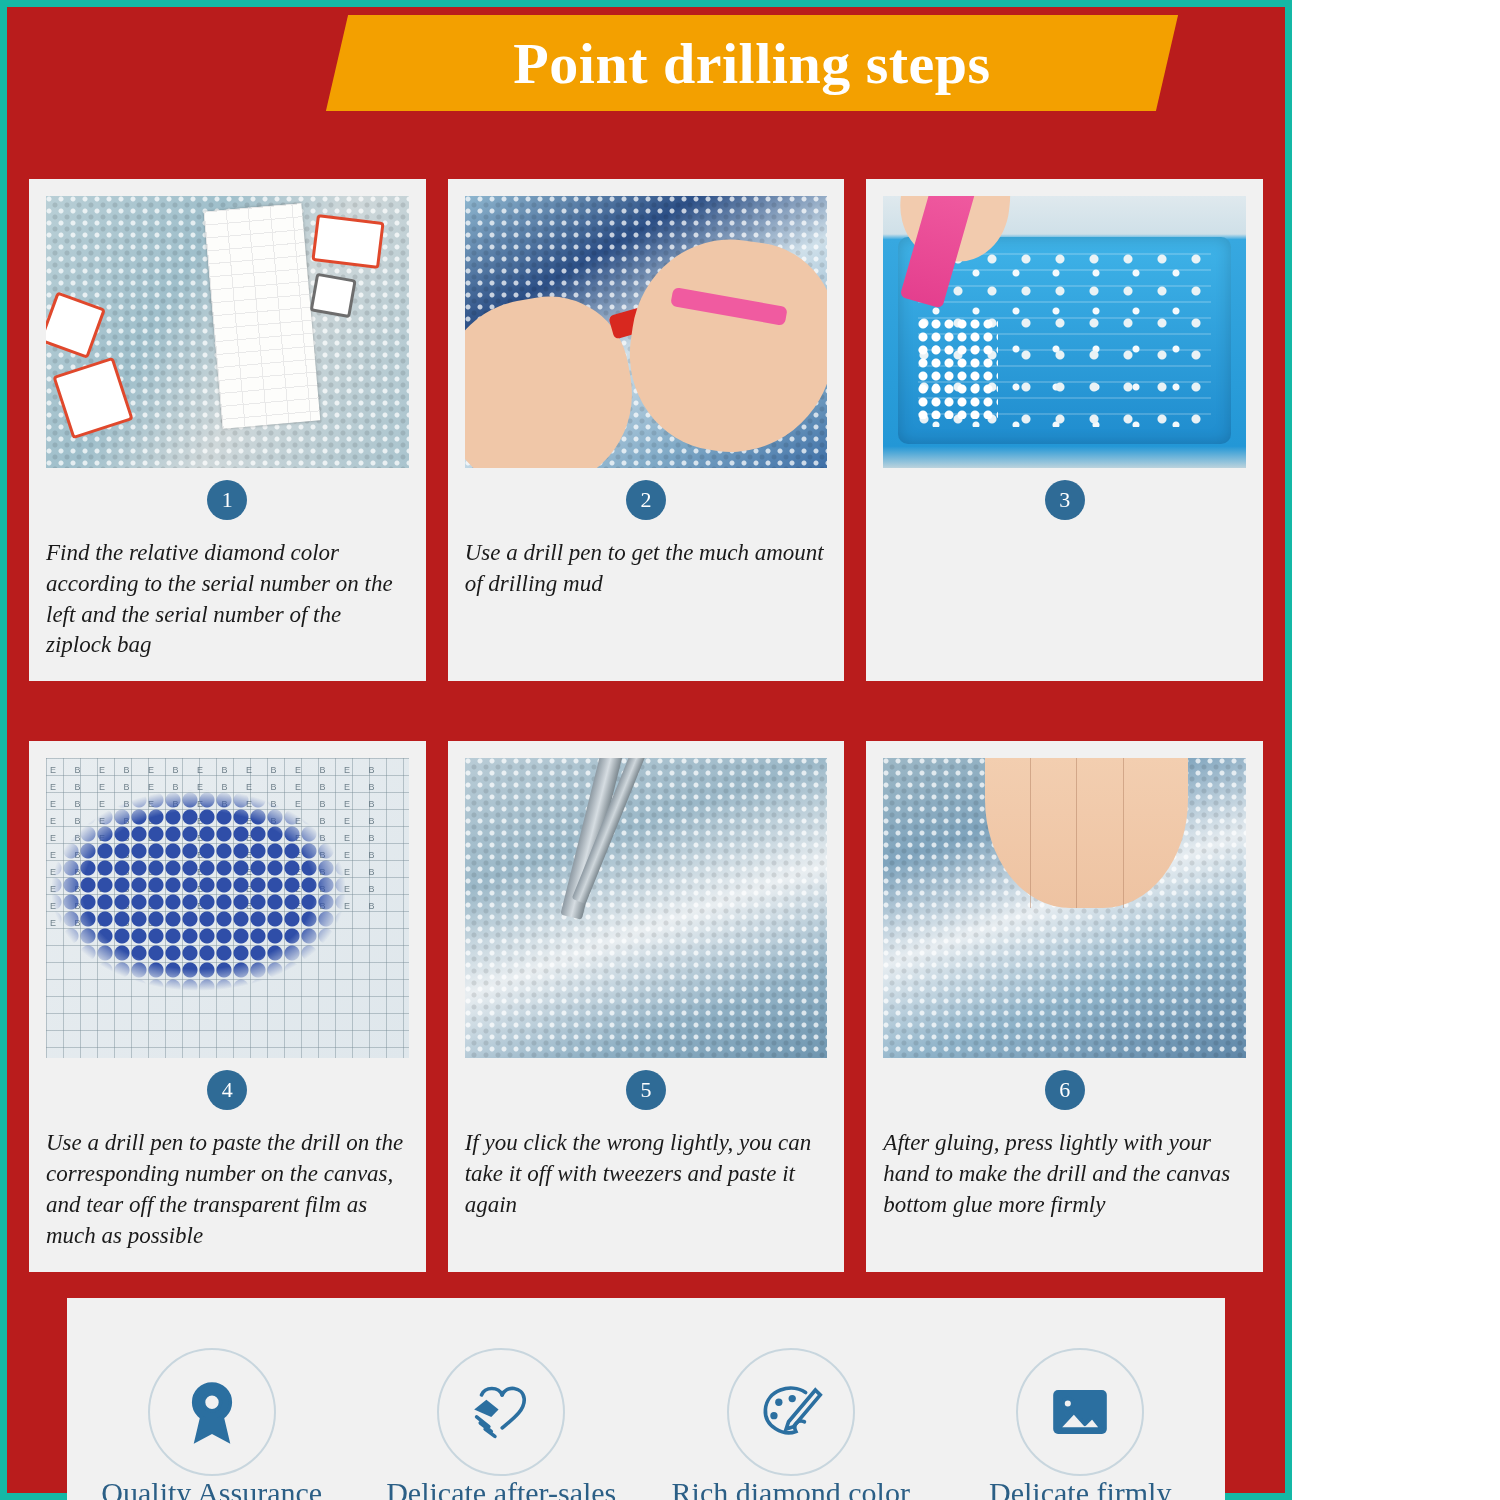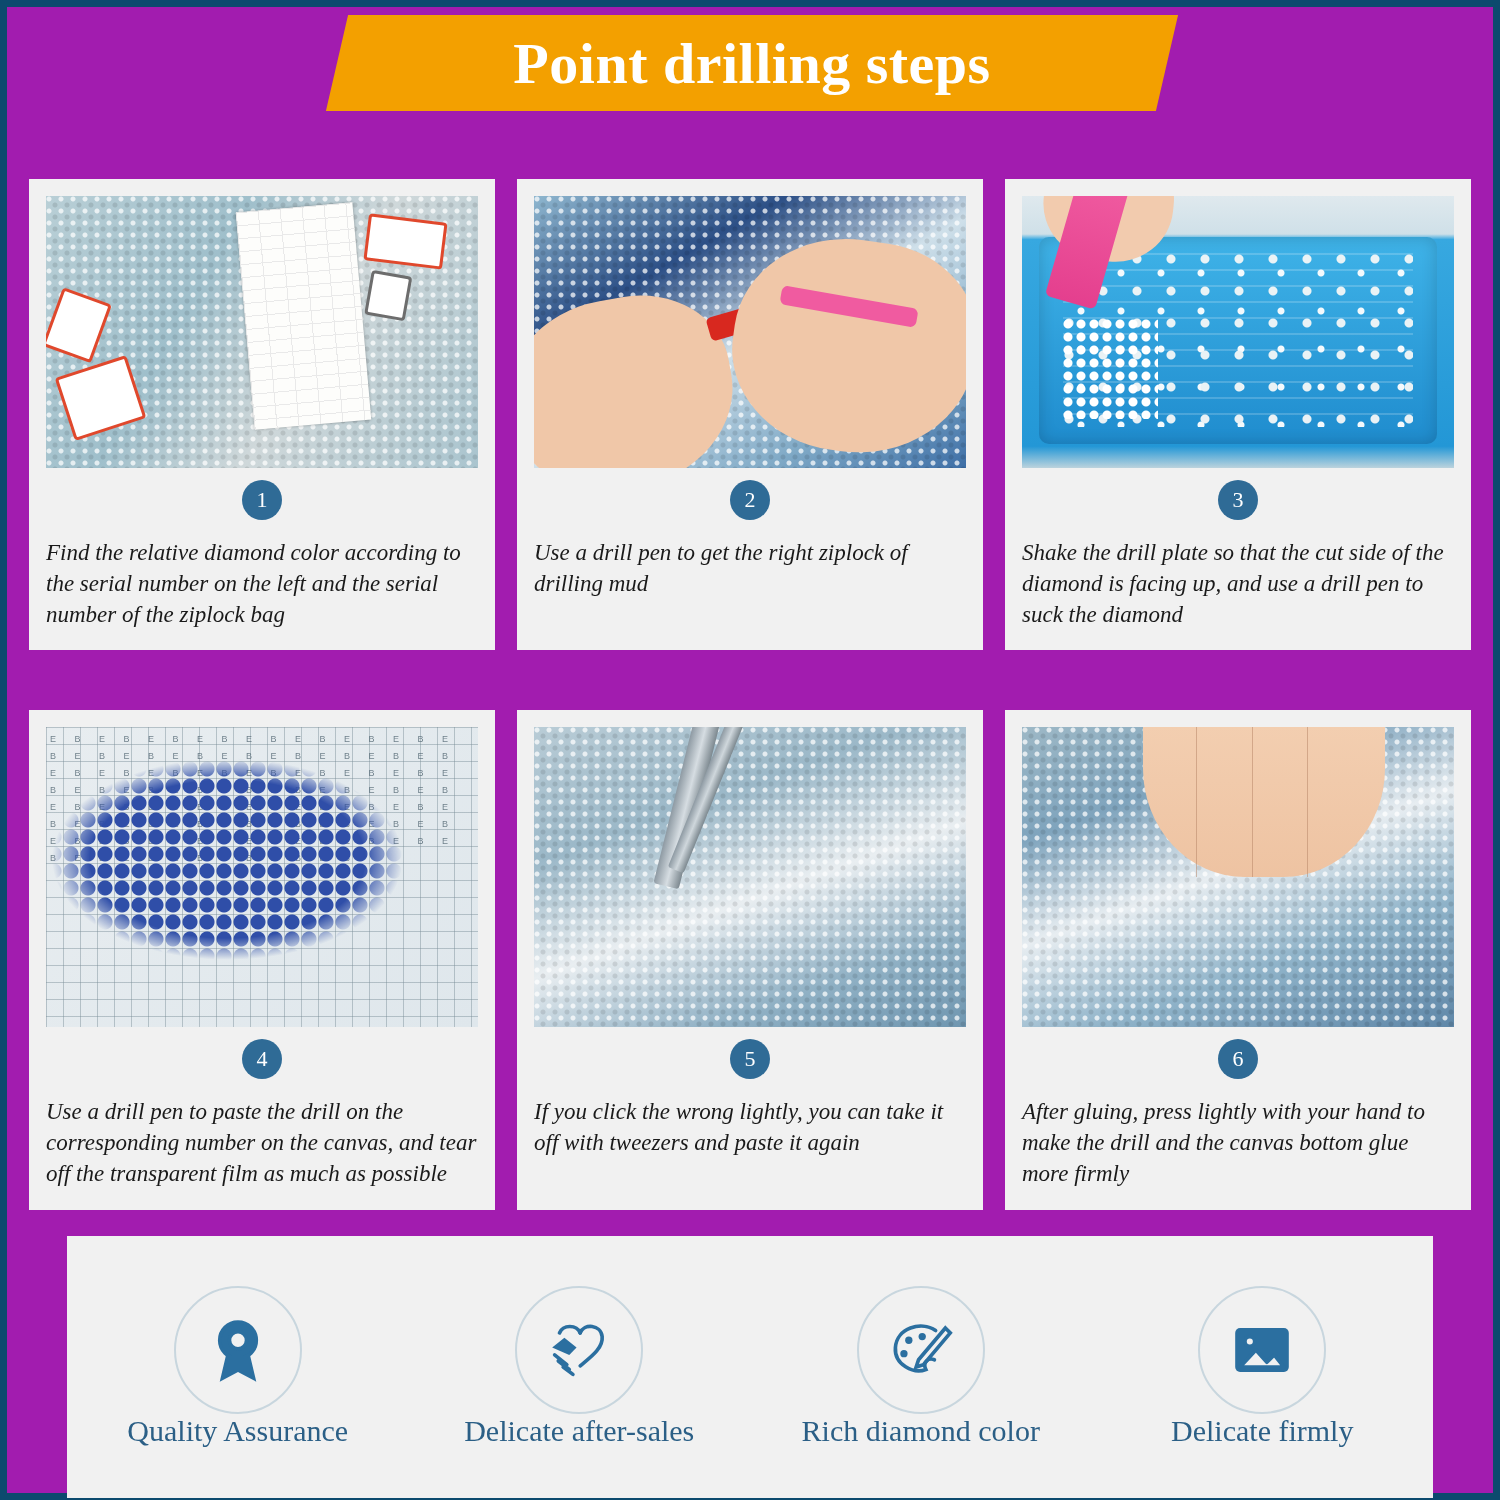--- a/index.html
+++ b/index.html
@@ -8,25 +8,25 @@
   }
   body {
     width: 1500px;
     height: 1500px;
     background: #ffffff;
     font-family: "Liberation Sans", sans-serif;
     overflow: hidden;
   }
   .page {
     position: relative;
-    width: 1500px;
+    width: 1292px;
     height: 1500px;
     box-sizing: border-box;
-    border: 7px solid #0c4a6e;
-    background: #a21caf;
+    border: 7px solid #14b8a6;
+    background: #b91c1c;
   }
 
   
   .banner-wrap {
     position: relative;
     height: 112px;
     width: 100%;
   }
   .banner {
     position: absolute;
@@ -349,35 +349,34 @@
     <div class="card">
       <div class="photo p2">
         <div class="beads"></div>
         <div class="hand h-left"></div>
         <div class="pen-red"></div>
         <div class="pen-tip"></div>
         <div class="hand h-right"></div>
         <div class="pen-pink"></div>
       </div>
       <div class="badge">2</div>
-      <div class="caption">Use a drill pen to get the right ziplock of drilling mud</div>
+      <div class="caption">Use a drill pen to get the much amount of drilling mud</div>
     </div>
 
     <div class="card">
       <div class="photo p3">
         <div class="tray">
           <div class="tray-grooves"></div>
           <div class="diamonds"></div>
           <div class="diamond-pile"></div>
         </div>
         <div class="finger"></div>
         <div class="pen-pink2"></div>
       </div>
       <div class="badge">3</div>
-      <div class="caption">Shake the drill plate so that the cut side of the diamond is facing up, and use a drill pen to suck the diamond</div>
     </div>
 
   </div>
 
   <div class="grid row2">
 
     <div class="card">
       <div class="photo p4">
         <div class="p4-grid"></div>
         <div class="p4-letters">E B E B E B E B E B E B E B E B E B E B E B E B E B E B E B E B E B E B E B E B E B E B E B E B E B E B E B E B E B E B E B E B E B E B E B E B E B E B E B E B E B E B E B E B E B E B E B E B E B E B E B E B E B E B E B E B E B E B E B E B E B E B E B E B E B E B</div>

